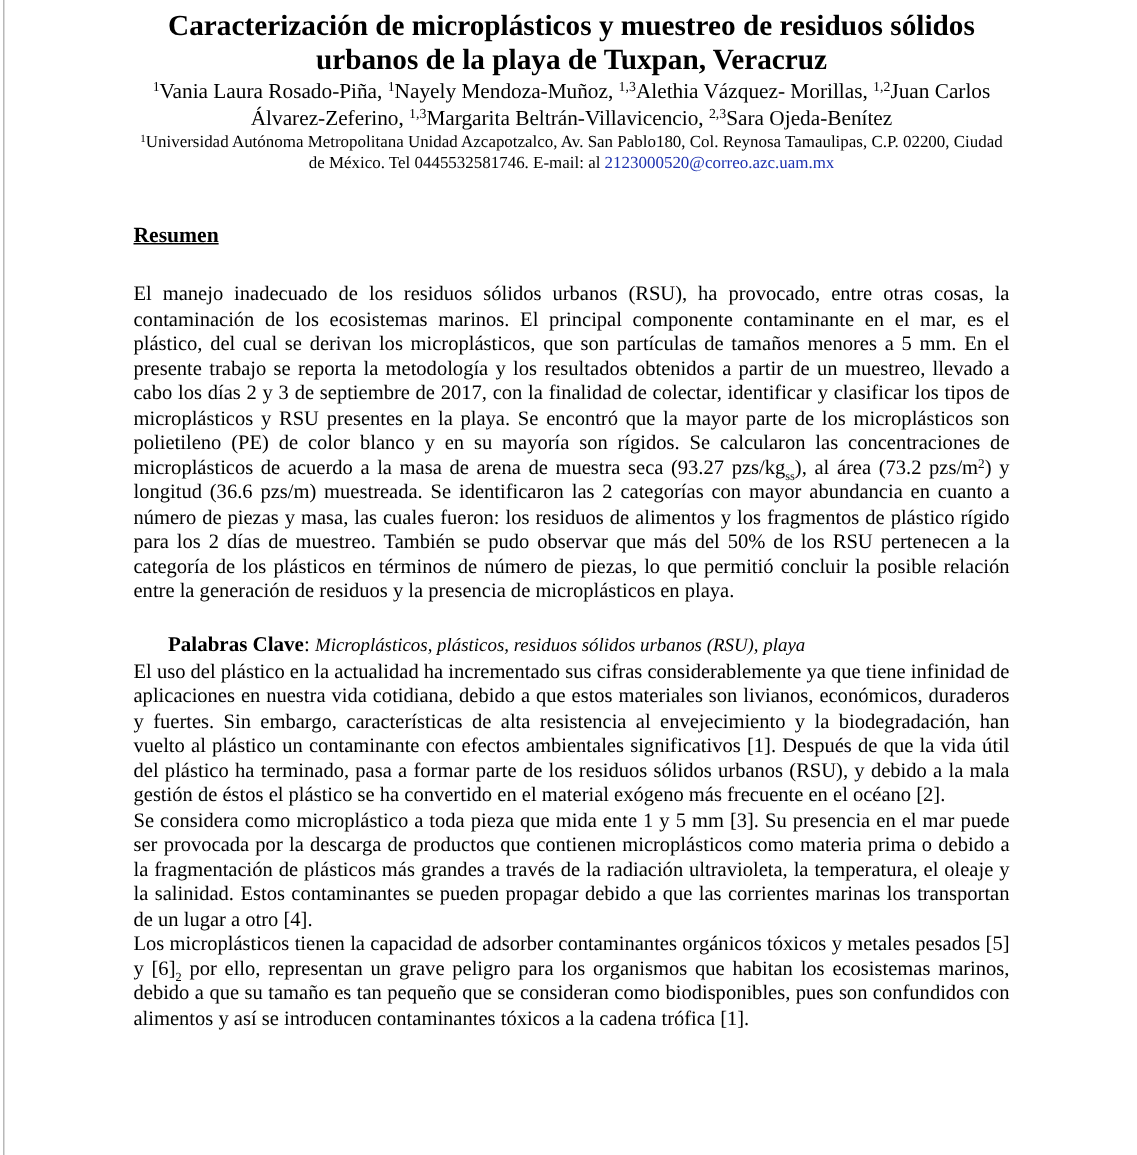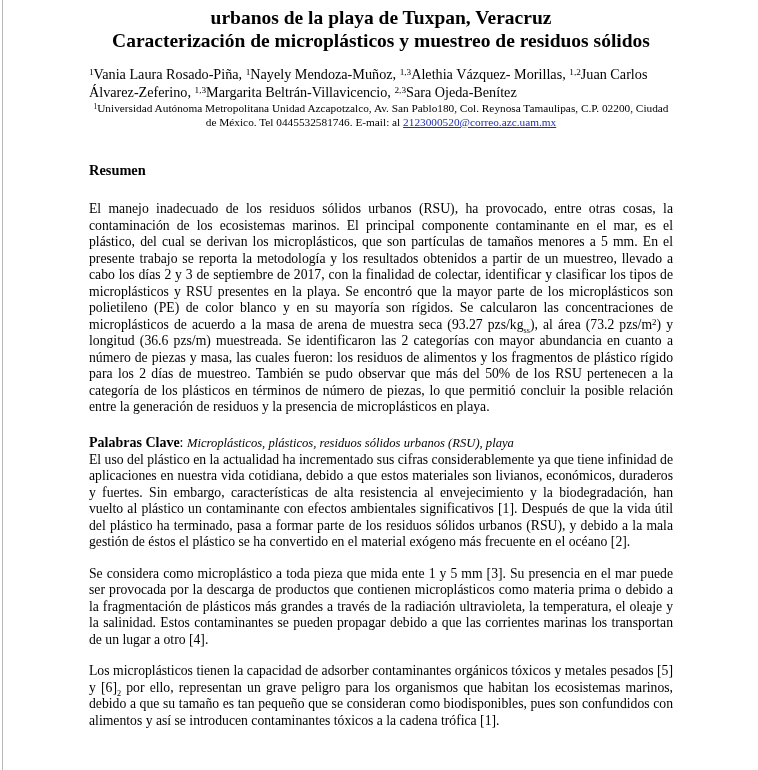--- a/index.html
+++ b/index.html
@@ -9,53 +9,53 @@
     }
     .left-rule {
       position: absolute; left: 2px; top: 0; width: 1px; height: 770px; background: #b8b8b8;
     }
     .page { position: absolute; left: 89px; top: 0; width: 584px; }
     .title {
       text-align: center; font-weight: bold; font-size: 19.5px; line-height: 23px;
       margin: 6px 0 0 -10px; width: 604px;
     }
     .authors {
-      font-size: 14.2px; line-height: 18px; margin-top: 13px;
+      text-align: center; font-size: 14.2px; line-height: 18px; 
     }
     .affil {
       text-align: center; font-size: 11.3px; line-height: 14px; margin-top: 0;
     }
     sup { font-size: 65%; line-height: 0; vertical-align: 0.45em; }
     sub { font-size: 60%; line-height: 0; }
-    a.email { color: #1b2fb0; text-decoration: underline; }
+    a.email { color: #1b2fb0; }
     h2 {
       font-size: 14.4px; font-weight: bold; margin: 0; line-height: 18px;
     }
     .p {
       font-size: 13.7px; line-height: 16.5px; text-align: justify; margin: 0;
     }
-    .resumen-h { margin-top: 32px; }
+    .resumen-h { margin-top: 32px; text-decoration: underline; }
     .resumen-body { margin-top: 22px; }
-    .keywords { margin-top: 18px; font-size: 14px; line-height: 18px; }
+    .keywords { margin-top: 18px; font-size: 14px; line-height: 18px; margin-left: 23px; }
     .keywords b { font-weight: bold; }
     .keywords i { font-size: 12.6px; }
     .intro-h { margin-top: 11px; }
     .intro-p1 { margin-top: 0; font-family: Liberation Serif, serif; }
-    .intro-p { margin-top: 15px; }
+    .intro-p { }
   </style>
 </head>
 <body>
 
 <div class="left-rule"></div>
 
 <div class="page">
 
   <div class="title">
+    <div>Caracterización de microplásticos y muestreo de residuos sólidos</div>
     <div>urbanos de la playa de Tuxpan, Veracruz</div>
-    <div>Caracterización de microplásticos y muestreo de residuos sólidos</div>
   </div>
 
   <div class="authors">
     <span><sup>1</sup><span>Vania Laura Rosado-Piña, </span></span><span><sup>1</sup><span>Nayely Mendoza-Muñoz, </span></span><span><sup>1,3</sup><span>Alethia Vázquez- Morillas, </span></span><span><sup>1,2</sup><span>Juan Carlos Álvarez-Zeferino, </span></span><span><sup>1,3</sup><span>Margarita Beltrán-Villavicencio, </span></span><span><sup>2,3</sup><span>Sara Ojeda-Benítez</span></span>
   </div>
 
   <div class="affil">
     <sup>1</sup><span>Universidad Autónoma Metropolitana Unidad Azcapotzalco, Av. San Pablo180, Col. Reynosa Tamaulipas, C.P. 02200, Ciudad de México. Tel 0445532581746. E-mail: al </span><a class="email">2123000520@correo.azc.uam.mx</a>
   </div>
 

